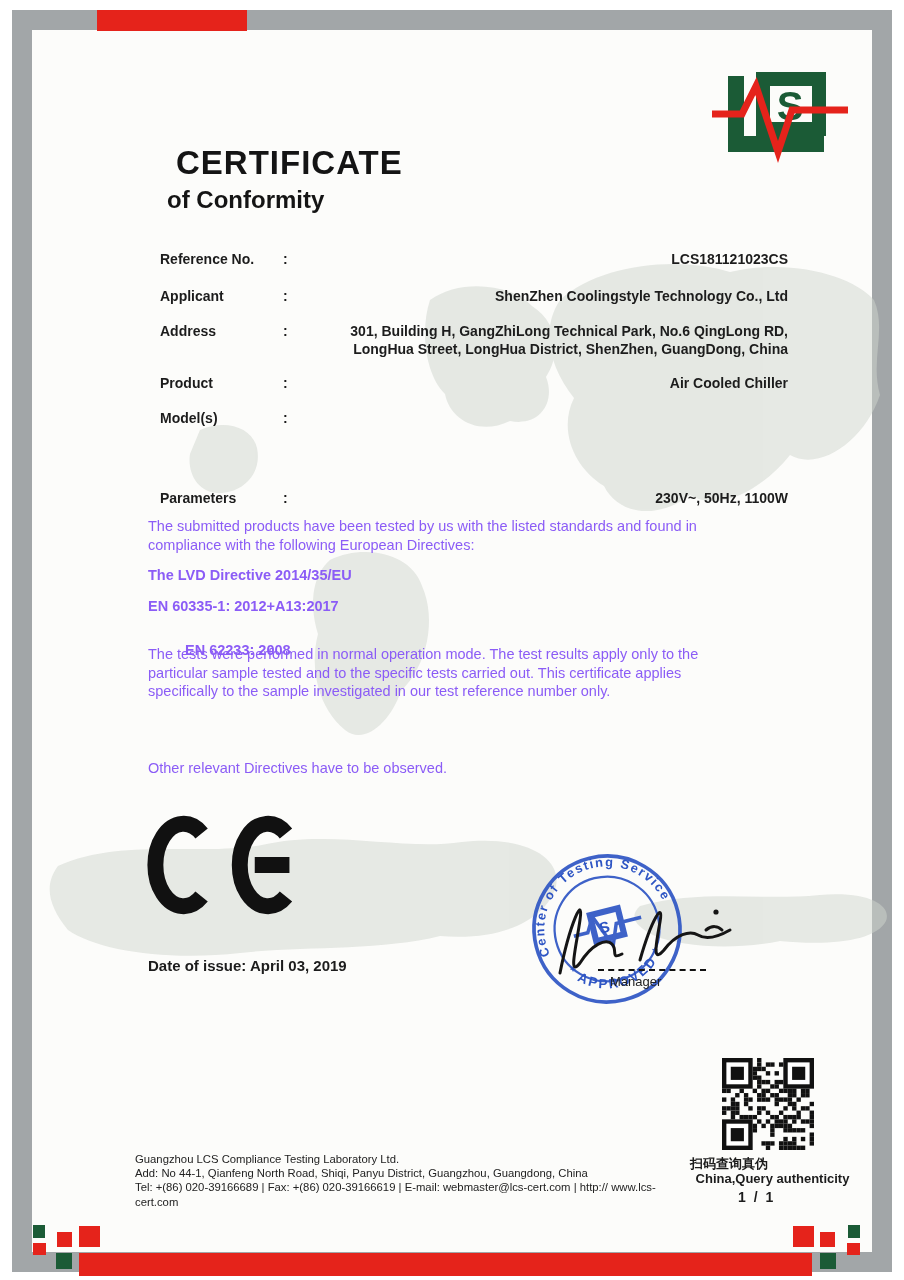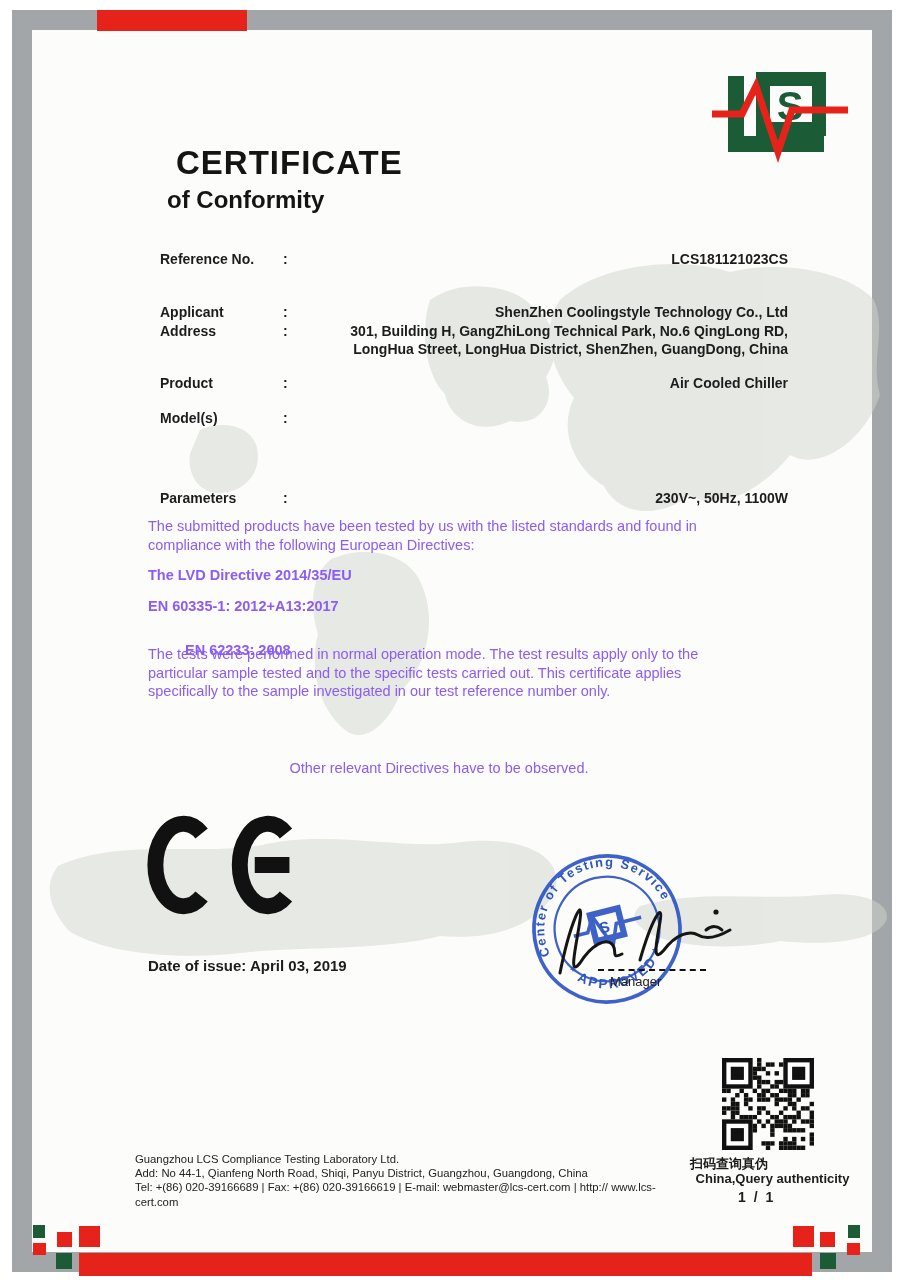--- a/index.html
+++ b/index.html
@@ -88,21 +88,21 @@
     </svg>
 
     <div class="abs title">CERTIFICATE</div>
     <div class="abs subtitle">of Conformity</div>
 
     <div class="abs field-row" style="top:250px;">
       <span class="field-label">Reference No.</span>
       <span class="field-colon">:</span>
       <div class="field-value">LCS181121023CS</div>
     </div>
-    <div class="abs field-row" style="top:287px;margin-top:16px;">
+    <div class="abs field-row" style="top:287px;">
       <span class="field-label">Applicant</span>
       <span class="field-colon">:</span>
       <div class="field-value">ShenZhen Coolingstyle Technology Co., Ltd</div>
     </div>
     <div class="abs field-row" style="top:322px;">
       <span class="field-label">Address</span>
       <span class="field-colon">:</span>
       <div class="field-value">301, Building H, GangZhiLong Technical Park, No.6 QingLong RD, LongHua Street, LongHua District, ShenZhen, GuangDong, China</div>
     </div>
     <div class="abs field-row" style="top:374px;">
@@ -118,21 +118,21 @@
       <span class="field-label">Parameters</span>
       <span class="field-colon">:</span>
       <div class="field-value">230V~, 50Hz, 1100W</div>
     </div>
 
     <div class="abs para" style="top:517px;">The submitted products have been tested by us with the listed standards and found in compliance with the following European Directives:</div>
     <div class="abs para bold" style="top:566px;">The LVD Directive 2014/35/EU</div>
     <div class="abs para bold" style="top:597px;">EN 60335-1: 2012+A13:2017</div>
     <div class="abs para bold" style="top:641px;margin-left:37px;">EN 62233: 2008</div>
     <div class="abs para" style="top:645px;">The tests were performed in normal operation mode. The test results apply only to the particular sample tested and to the specific tests carried out. This certificate applies specifically to the sample investigated in our test reference number only.</div>
-    <div class="abs para" style="top:759px;text-align:center;">Other relevant Directives have to be observed.</div>
+    <div class="abs para" style="top:759px;">Other relevant Directives have to be observed.</div>
 
     <svg class="abs ce-mark" width="150" height="106" viewBox="0 0 160 106">
       <g fill="none" stroke="#111" stroke-width="17">
         <path d="M59.3,19.3 A30,44 0 1 0 59.3,86.7"></path>
         <path d="M149.3,19.3 A30,44 0 1 0 149.3,86.7"></path>
         <line x1="116" y1="53" x2="153" y2="53"></line>
       </g>
     </svg>
 
     <div class="abs date-issue">Date of issue: April 03, 2019</div>

